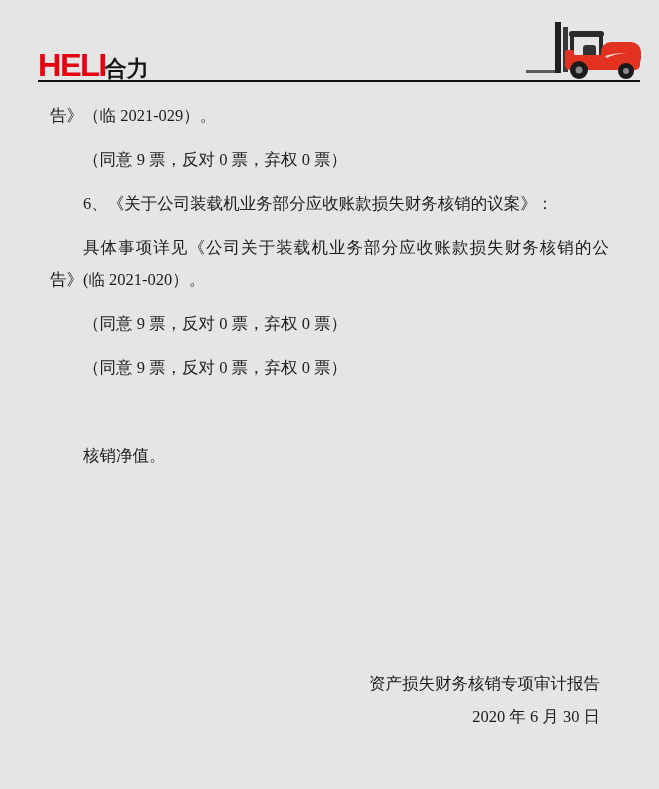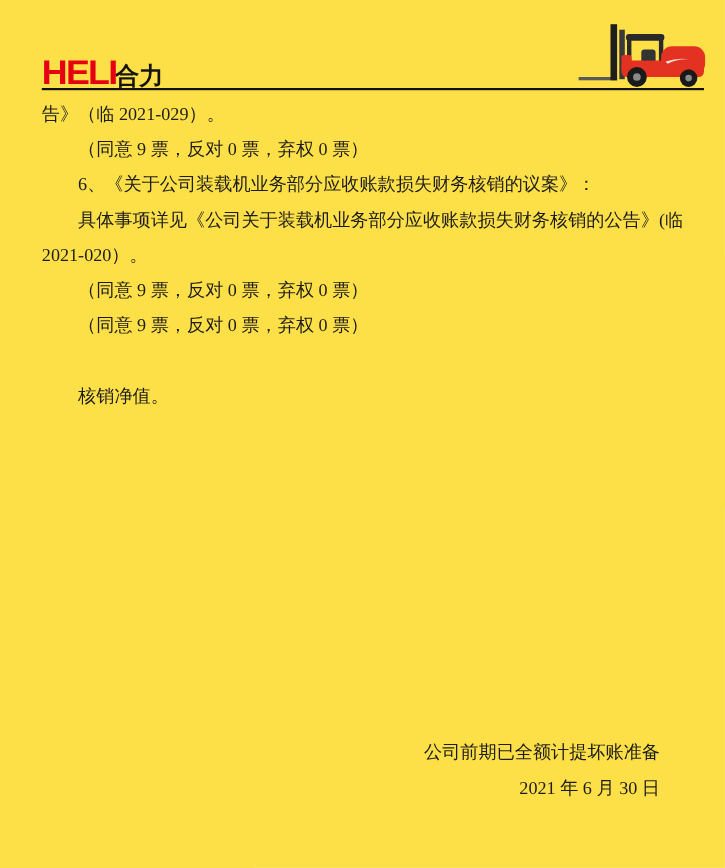--- a/index.html
+++ b/index.html
@@ -11,21 +11,21 @@
     width: 659px;
     height: 789px;
     overflow: hidden;
     font-family: "Liberation Serif", "DejaVu Serif", serif;
     color: #1c1c1c;
   }
   .page {
     position: relative;
     width: 659px;
     height: 789px;
-    background: #fde047;
+    background: #e5e5e5;
   }
   
   .header {
     position: absolute;
     top: 0; left: 0;
     width: 659px;
     height: 82px;
   }
   .logo {
     position: absolute;
@@ -66,21 +66,21 @@
   }
   
   .content {
     position: absolute;
     top: 88px;
     left: 38px;
     width: 583px;
     font-size: 16.5px;
     line-height: 32px;
   }
-  .para { margin: 0; }
+  .para { margin: 12px; }
   .para.indent { text-indent: 2em; }
   .para.justify { text-align: justify; }
   .para.spacer { height: 32px; }
   .signature {
     margin-top: 62px;
     text-align: right;
     padding-right: 21px;
     line-height: 33px;
   }
 </style>
@@ -131,18 +131,18 @@
       <div class="para indent">6、《关于公司装载机业务部分应收账款损失财务核销的议案》：</div>
       <div class="para indent justify">具体事项详见《公司关于装载机业务部分应收账款损失财务核销的公告》(临 2021-020）。</div>
       <div class="para indent">（同意 9 票，反对 0 票，弃权 0 票）</div>
       <div class="para indent">（同意 9 票，反对 0 票，弃权 0 票）</div>
       <div class="para spacer"></div>
       <div class="para indent">核销净值。</div>
     </div>
 
   <div class="content" style="top:auto;bottom:56px;">
     <div class="signature">
-      <div>公司前期已全额计提坏账准备</div>
-      <div>2021 年 6 月 30 日</div>
+      <div>资产损失财务核销专项审计报告</div>
+      <div>2020 年 6 月 30 日</div>
     </div>
   </div>
 
 </div>
 
 </body></html>

